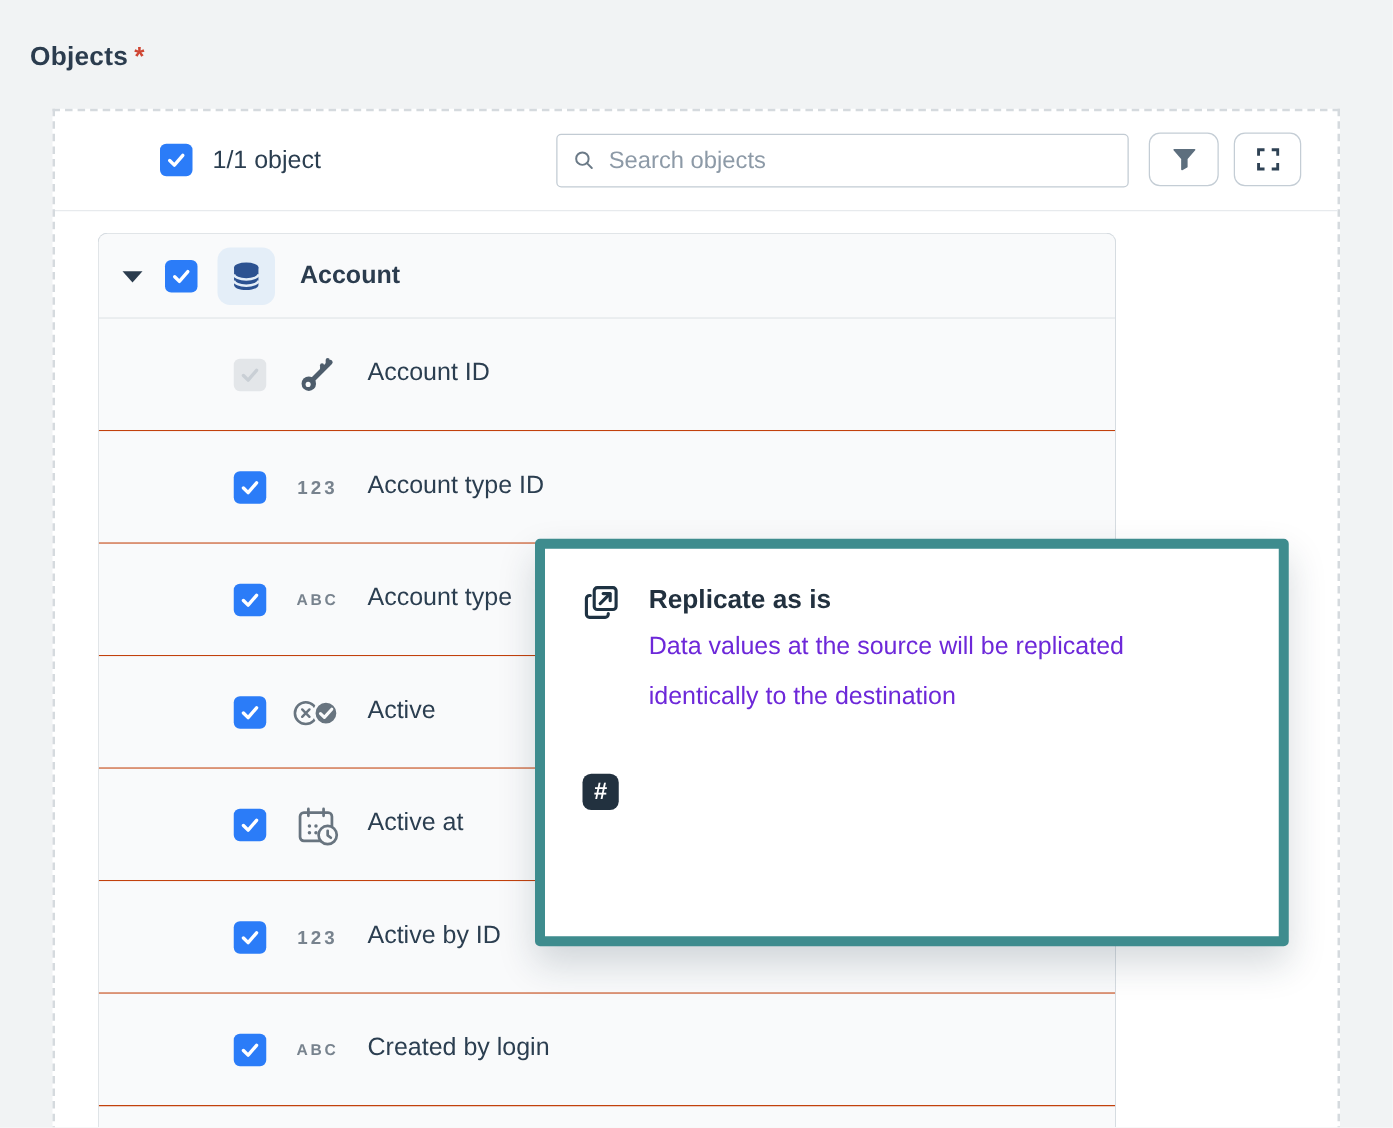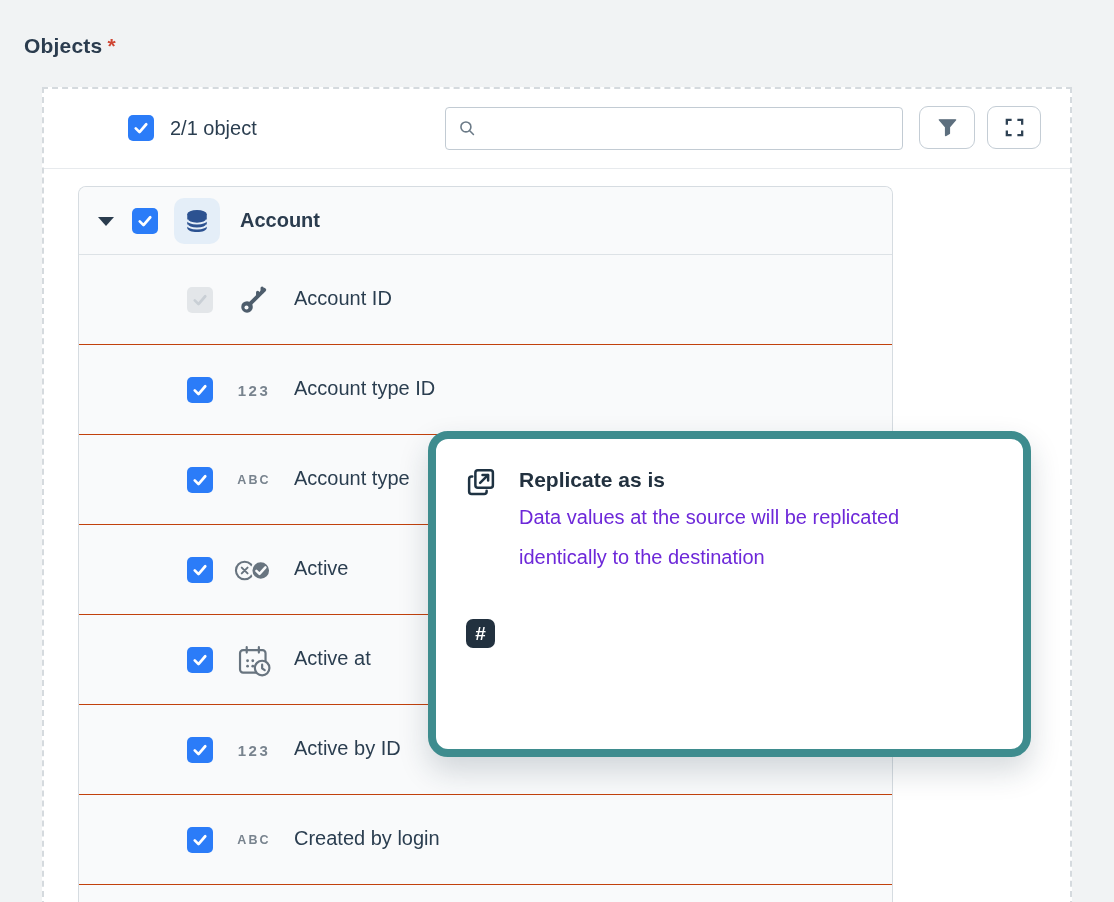--- a/index.html
+++ b/index.html
@@ -55,21 +55,21 @@
   .field-row[data-type="text"] .t-text,
   .field-row[data-type="boolean"] .t-boolean,
   .field-row[data-type="timestamp"] .t-timestamp { display:flex; }
   .field-label { position:absolute; left:215px; top:32px; font-size:20px; color:#2b3e50; white-space:nowrap; }
   .xf { position:absolute; left:844px; top:16px; width:108px; height:58px; border-radius:9px; display:flex; align-items:center; justify-content:center; gap:13px; color:#8c99a5; cursor:pointer; }
   .xf.active { background:#e2e6e9; color:#5c6b78; }
   .xf svg { width:29px; height:29px; }
   .caret { width:0; height:0; border-left:6.5px solid transparent; border-right:6.5px solid transparent; border-top:8px solid currentColor; }
 
   
-  .menu { position:absolute; left:428px; top:431px; width:603px; height:326px; background:#ffffff; border:8px solid #3e8c8e; border-radius:20px; box-shadow:0 14px 30px rgba(28,48,66,.18); padding:26px 30px; display:flex; flex-direction:column; gap:40px; z-index:10; }
+  .menu { position:absolute; left:428px; top:431px; width:603px; height:326px; background:#ffffff; border:8px solid #3e8c8e; border-radius:4px; box-shadow:0 14px 30px rgba(28,48,66,.18); padding:26px 30px; display:flex; flex-direction:column; gap:40px; z-index:10; }
   .menu-option { display:flex; gap:23px; cursor:pointer; }
   .menu-ico { flex:0 0 30px; padding-top:2px; color:#1e3242; }
   .menu-ico svg { width:30px; height:30px; }
   .hash-badge { width:29px; height:29px; border-radius:7px; background:#22313f; color:#fff; display:flex; align-items:center; justify-content:center; font-size:19px; font-weight:700; }
   .menu-title { font-size:21px; font-weight:700; color:#22313f; line-height:30px; margin-bottom:2px; }
   .menu-desc { font-size:20px; color:#6d28d9; line-height:40px; }
   .menu-option:nth-child(1) .menu-desc { max-width:425px; }
   .menu-option:nth-child(2) .menu-desc { max-width:445px; }
 </style>
 </head>
@@ -82,27 +82,28 @@
   </div>
 
   <div class="panel"></div>
   <div class="panel-divider"></div>
 
   <span class="cb toolbar-cb">
     <svg viewBox="0 0 24 24">
         <polyline points="5 12.5 10 17.5 19 7" fill="none" stroke="#fff" stroke-width="3.6" stroke-linecap="round" stroke-linejoin="round"></polyline>
       </svg>
   </span>
-  <span class="toolbar-label">2/1 object</span>
+  <span class="toolbar-label">1/1 object</span>
 
   <div class="searchbox">
     <svg viewBox="0 0 24 24">
         <circle cx="10" cy="10" r="6.3" fill="none" stroke="currentColor" stroke-width="2"></circle>
         <path d="M14.8 14.8 L19.5 19.5" stroke="currentColor" stroke-width="2" stroke-linecap="round"></path>
       </svg>
+    <input type="text" placeholder="Search objects" style="">
   </div>
 
   <div class="tool-btn filter">
     <svg viewBox="0 0 24 24">
         <path d="M3.5 4 H20.5 L14 11.5 V18.2 L10 20.4 V11.5 Z" fill="currentColor" stroke="currentColor" stroke-width="1.4" stroke-linejoin="round"></path>
       </svg>
   </div>
   <div class="tool-btn expand">
     <svg viewBox="0 0 24 24" fill="none" stroke="currentColor" stroke-width="2.4">
         <path d="M9 4 H4 V9"></path>

